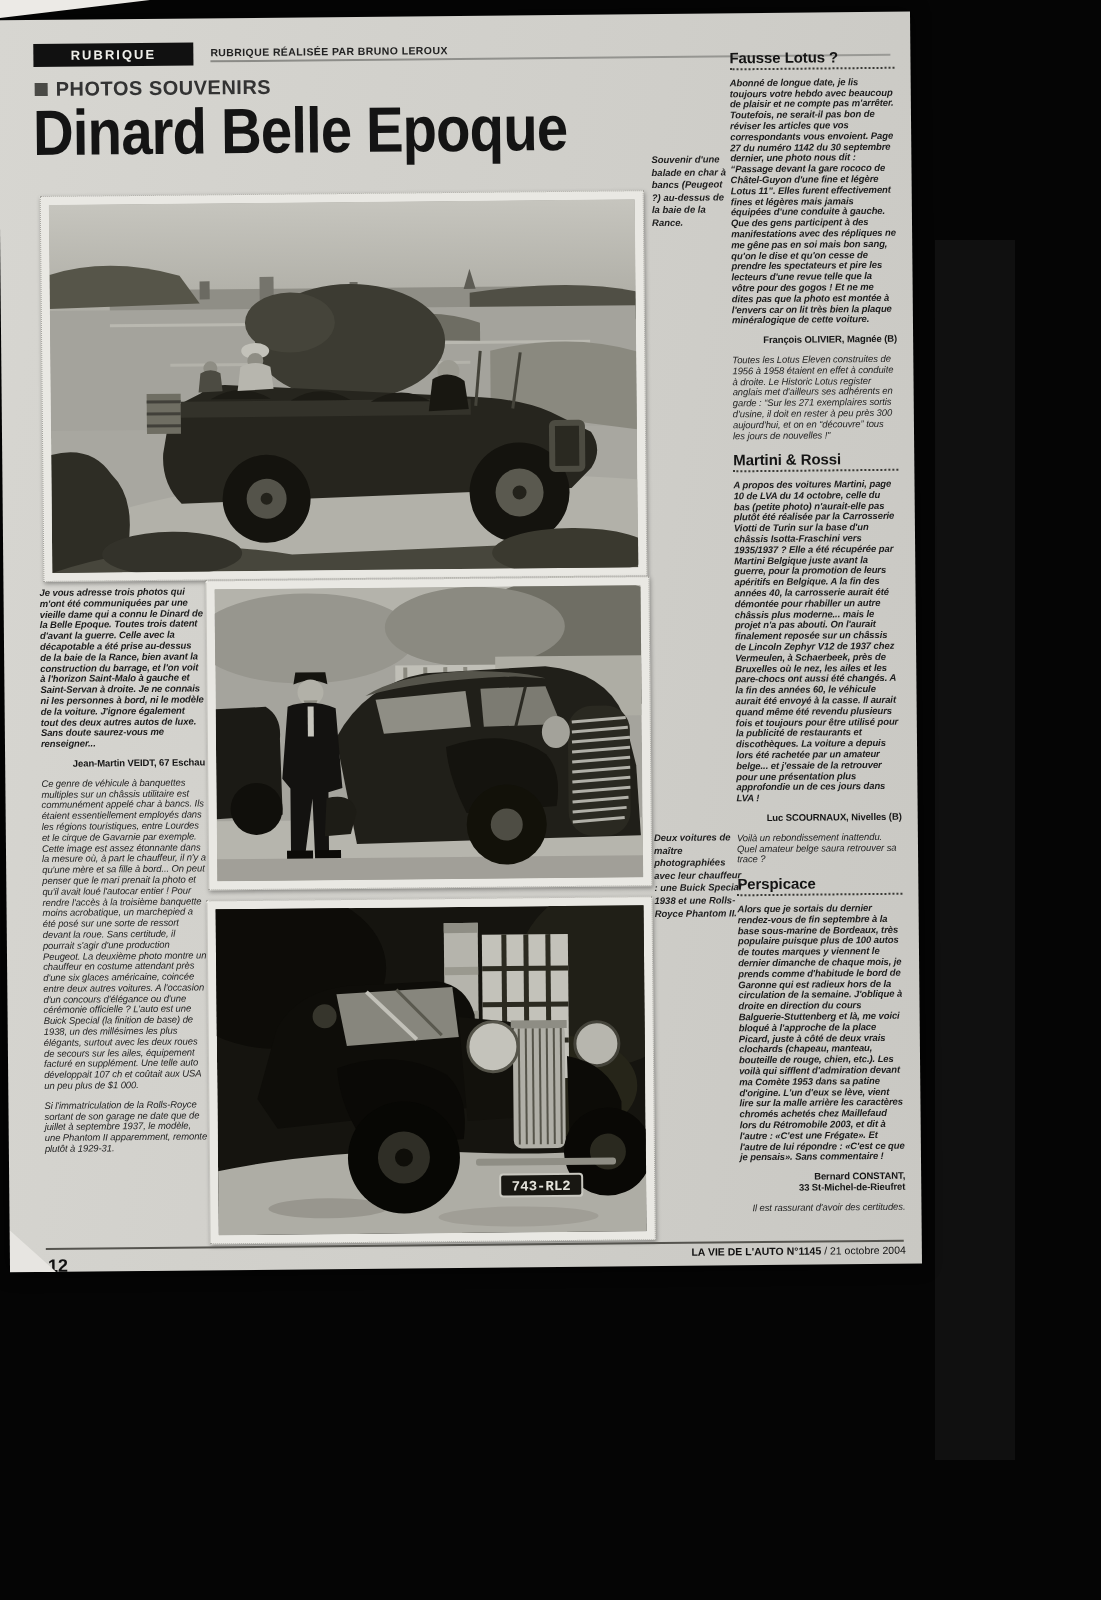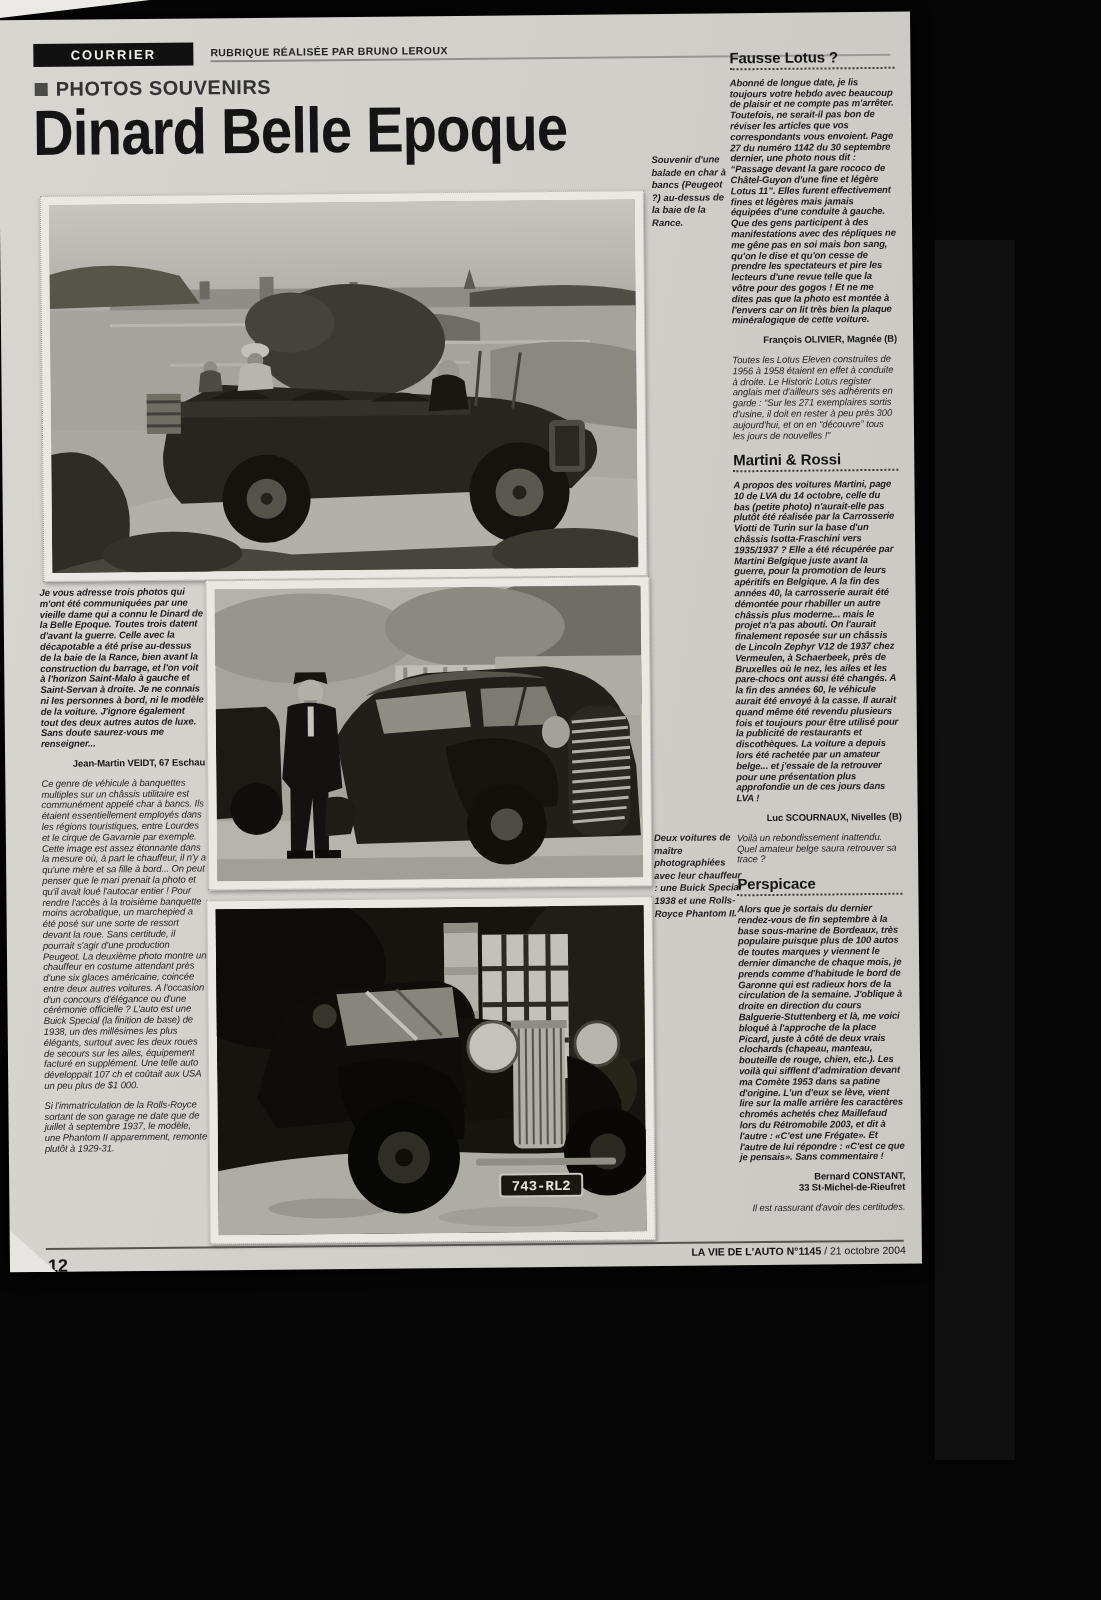--- a/index.html
+++ b/index.html
@@ -50,21 +50,21 @@
 </style>
 </head>
 <body>
 
 <div id="stage">
   <div id="shadow-strip"></div>
 
   <div id="paper">
 
     <div class="kicker-box">
-      <span>COURRIER</span>
+      <span>RUBRIQUE</span>
     </div>
     <div class="kicker-sub">RUBRIQUE RÉALISÉE PAR BRUNO LEROUX</div>
     <div class="kicker-rule"></div>
 
     <div class="section-label">
       <span class="sq"></span>
       <b>PHOTOS SOUVENIRS</b>
     </div>
     <div class="headline">Dinard Belle Epoque</div>
 

